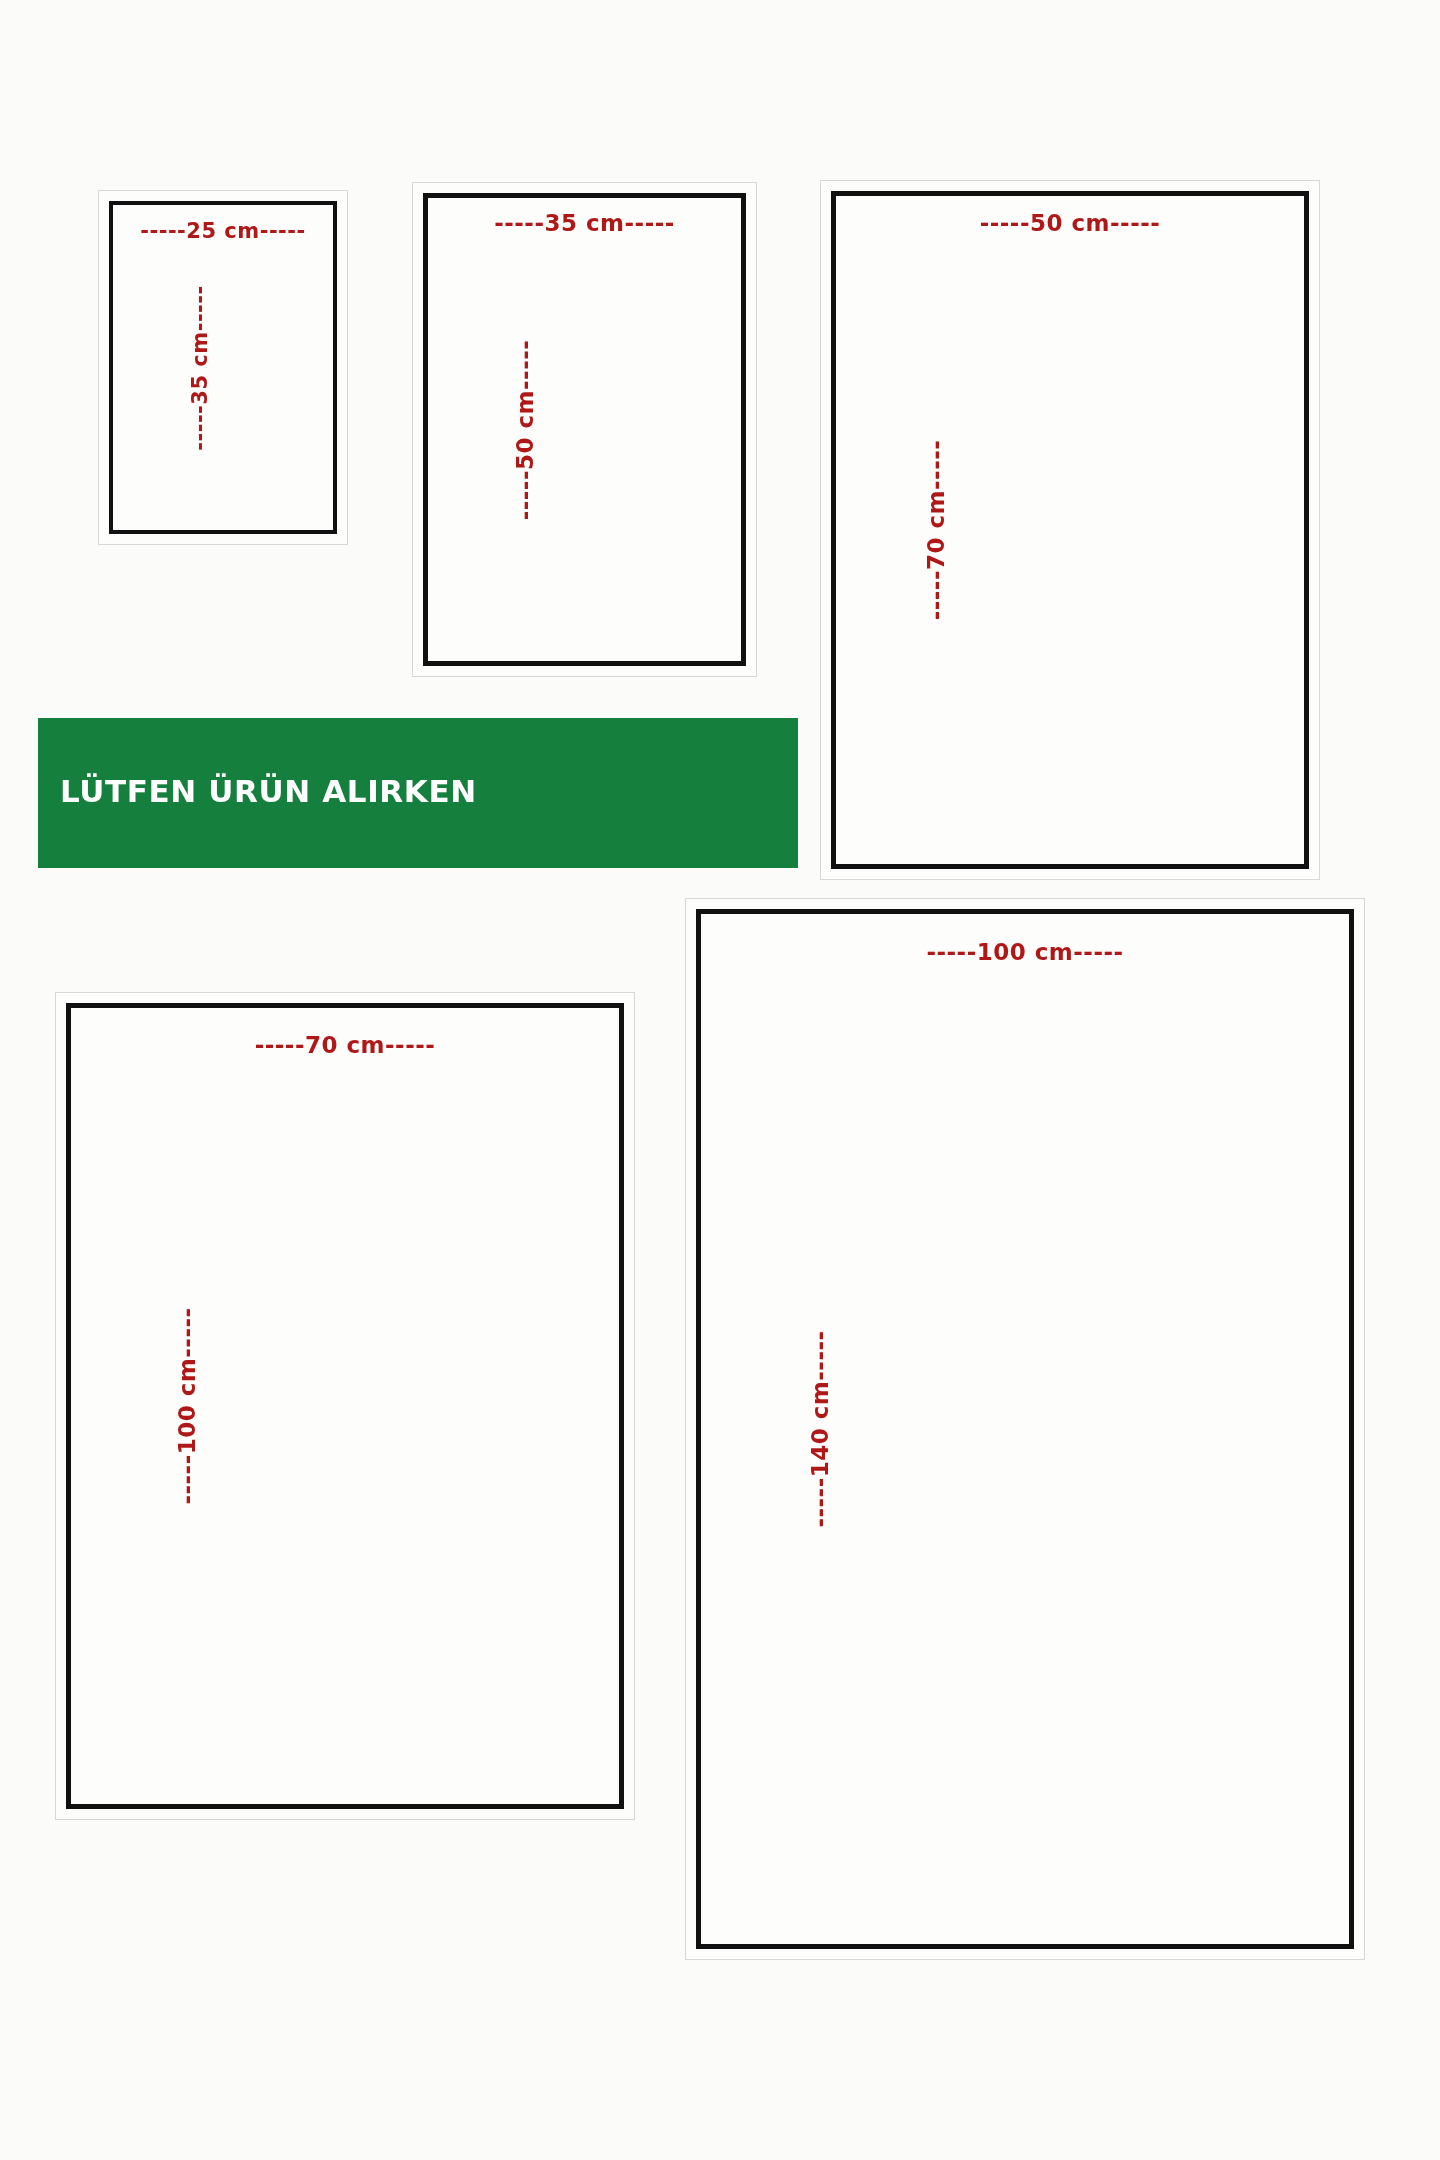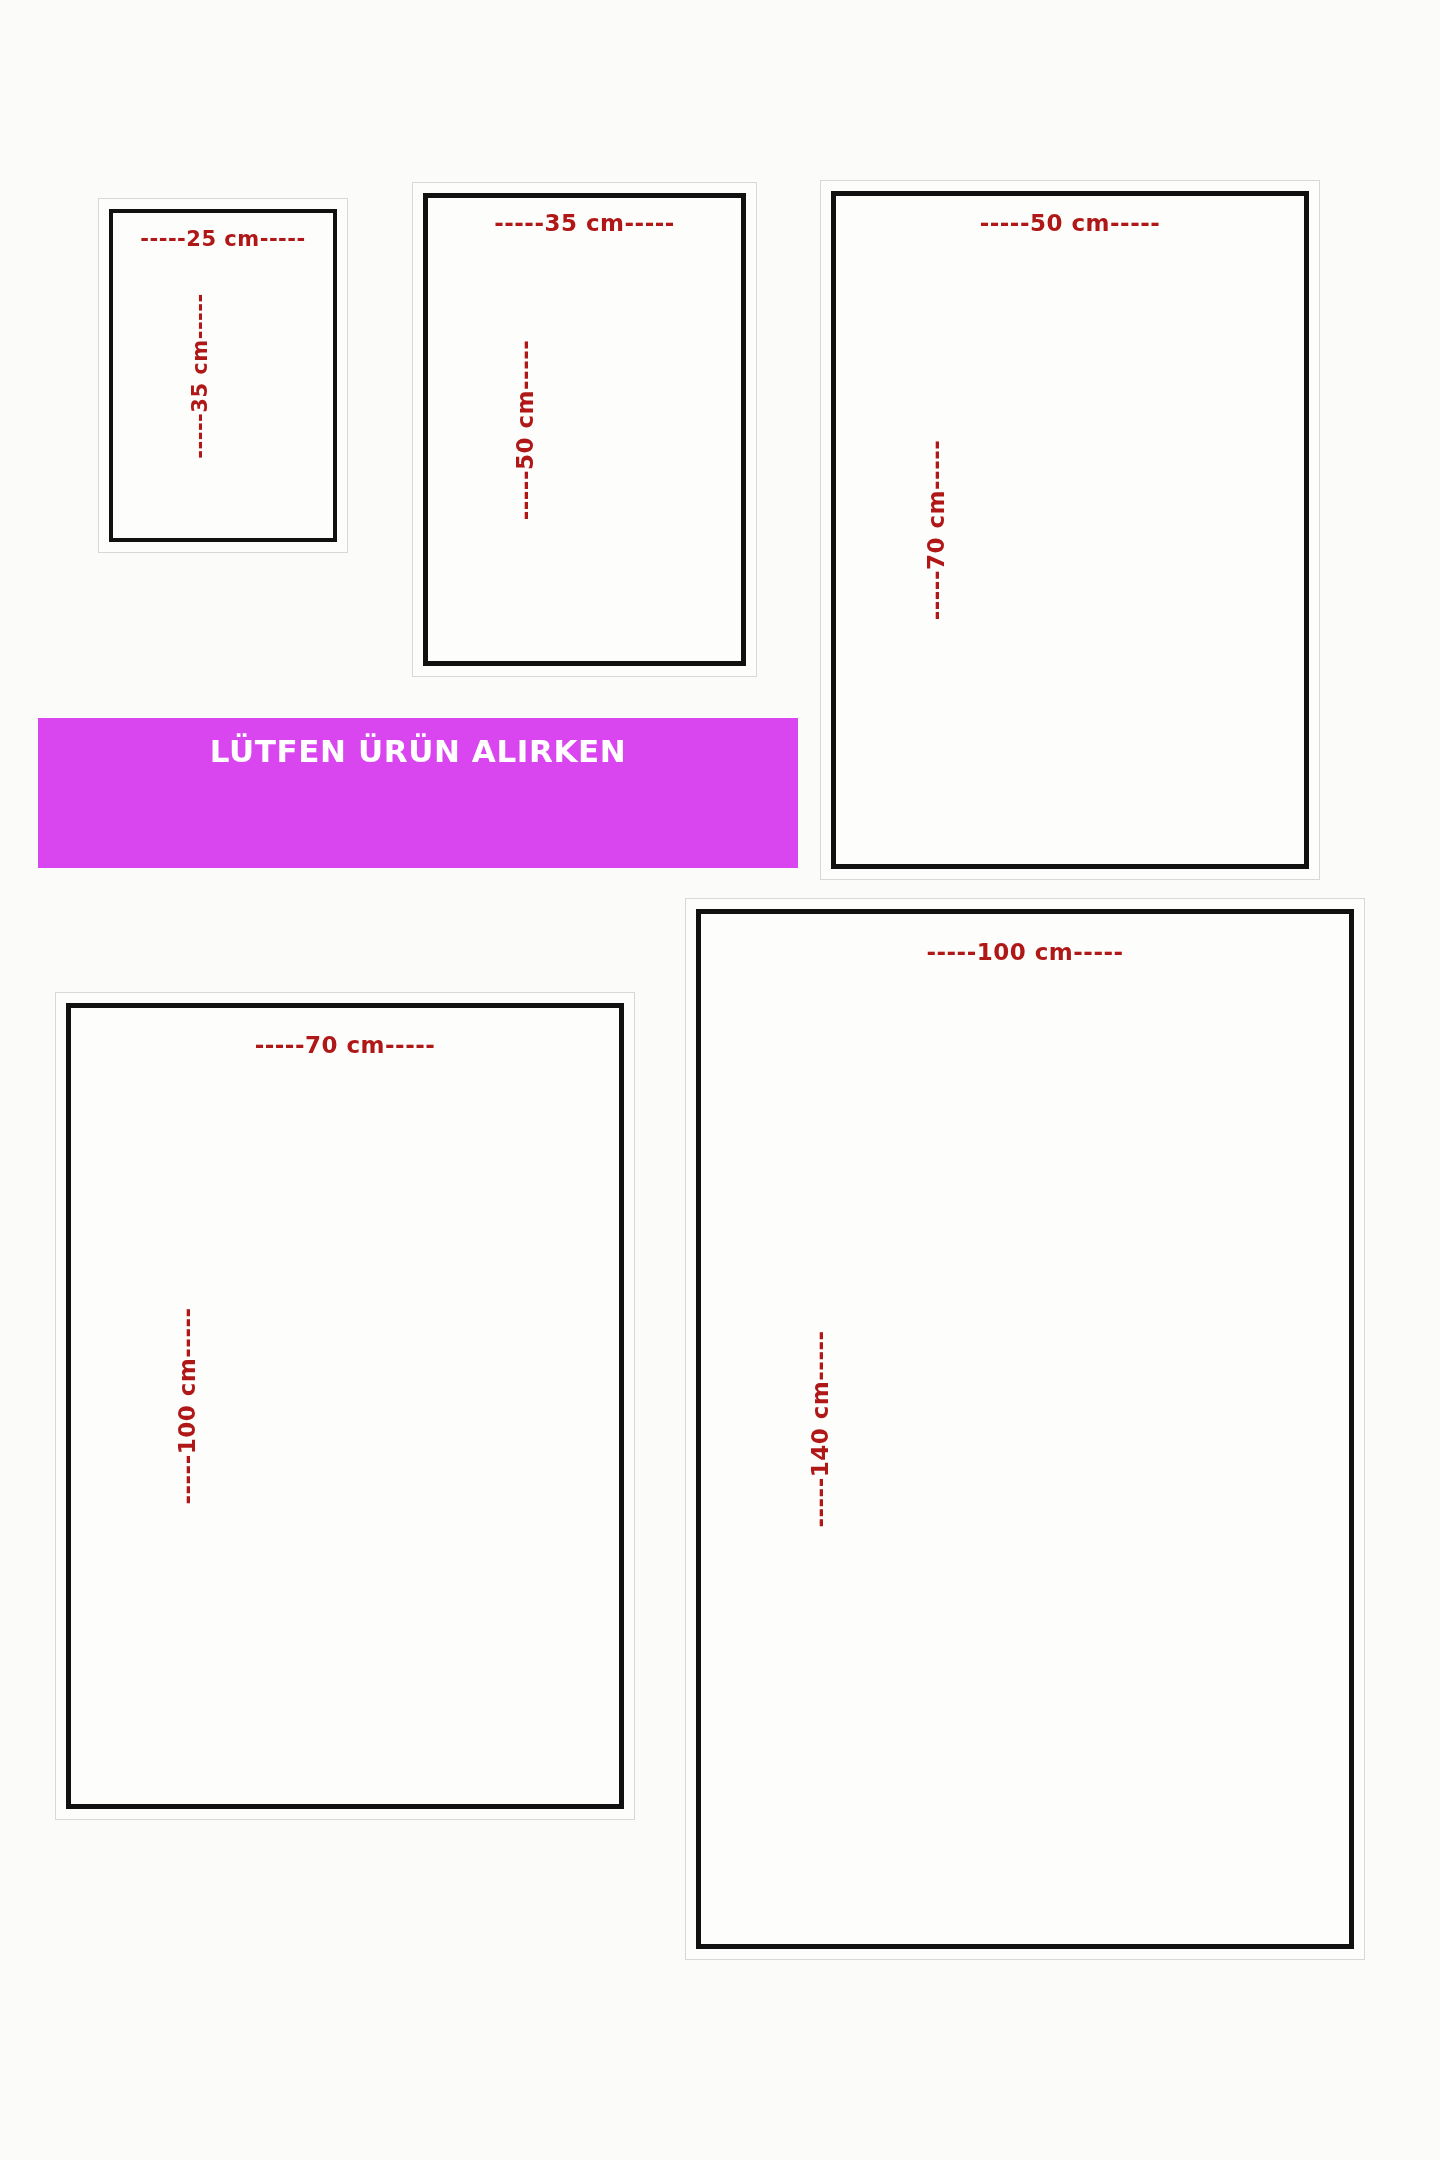--- a/index.html
+++ b/index.html
@@ -57,43 +57,43 @@
   .dim.horizontal {
     transform: translate(-50%, -50%);
   }
   .dim.vertical {
     transform-origin: 50% 50%;
   }
 
   
   .banner {
     position: absolute;
-    background: #d946ef;
+    background: #15803d;
     display: flex;
-    flex-direction: row;
+    flex-direction: column;
     justify-content: center;
     padding: 14px 22px 16px 22px;
     box-sizing: border-box;
     gap: 34px;
   }
   .banner .line {
     color: #ffffff;
     font-weight: bold;
     font-size: 31px;
     line-height: 1.28;
     letter-spacing: 0.6px;
     font-family: "DejaVu Sans", sans-serif;
   }
 </style>
 </head>
 <body>
 
 <div class="canvas">
 
-  <div class="frame thin" style="left:98px; top:190px; width:250px; height:355px;margin-top:8px;">
+  <div class="frame thin" style="left:98px; top:190px; width:250px; height:355px;">
     <div class="inner"></div>
     <div class="dim horizontal" style="left:50%; top:40px; font-size:21px;">-----25 cm-----</div>
     <div class="dim vertical" style="left:18px; top:50%; transform:translate(0,-50%) rotate(-90deg); font-size:21px;">-----35 cm-----</div>
   </div>
 
   <div class="frame" style="left:412px; top:182px; width:345px; height:495px;">
     <div class="inner"></div>
     <div class="dim horizontal" style="left:50%; top:40px; font-size:23px;">-----35 cm-----</div>
     <div class="dim vertical" style="left:22px; top:50%; transform:translate(0,-50%) rotate(-90deg); font-size:23px;">-----50 cm-----</div>
   </div>

